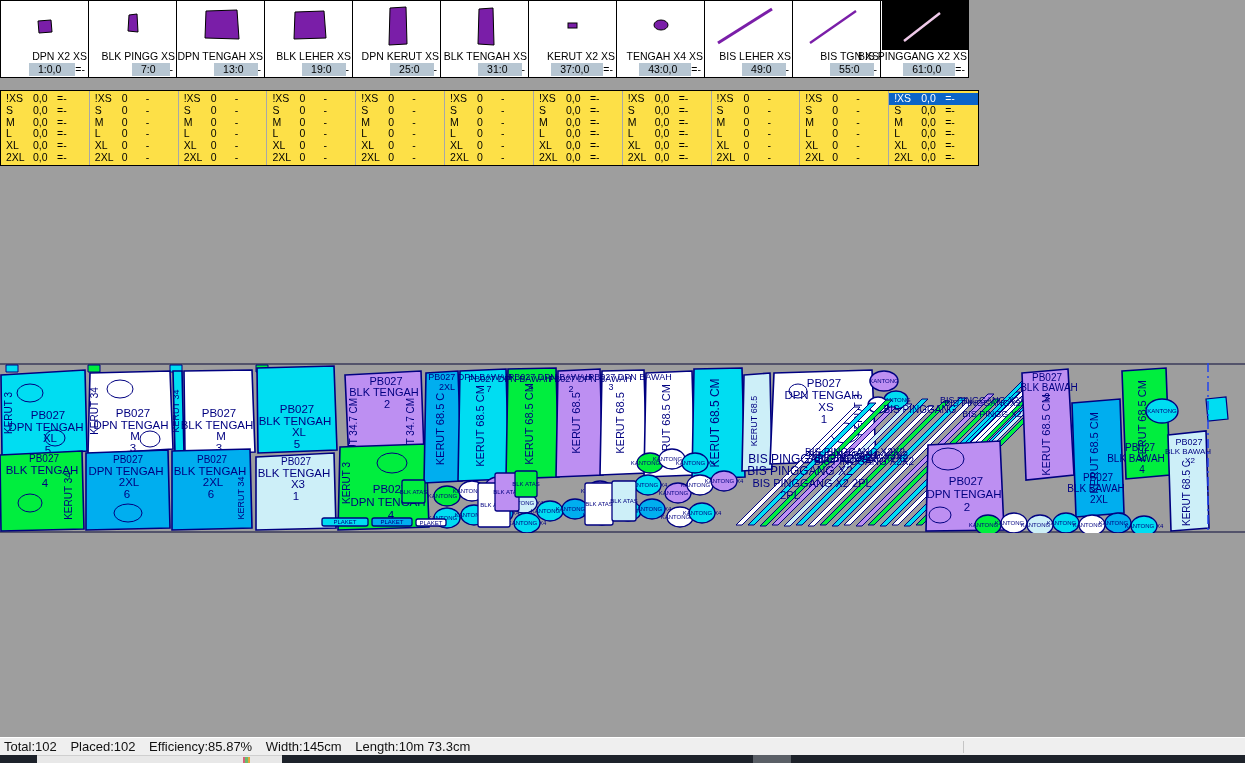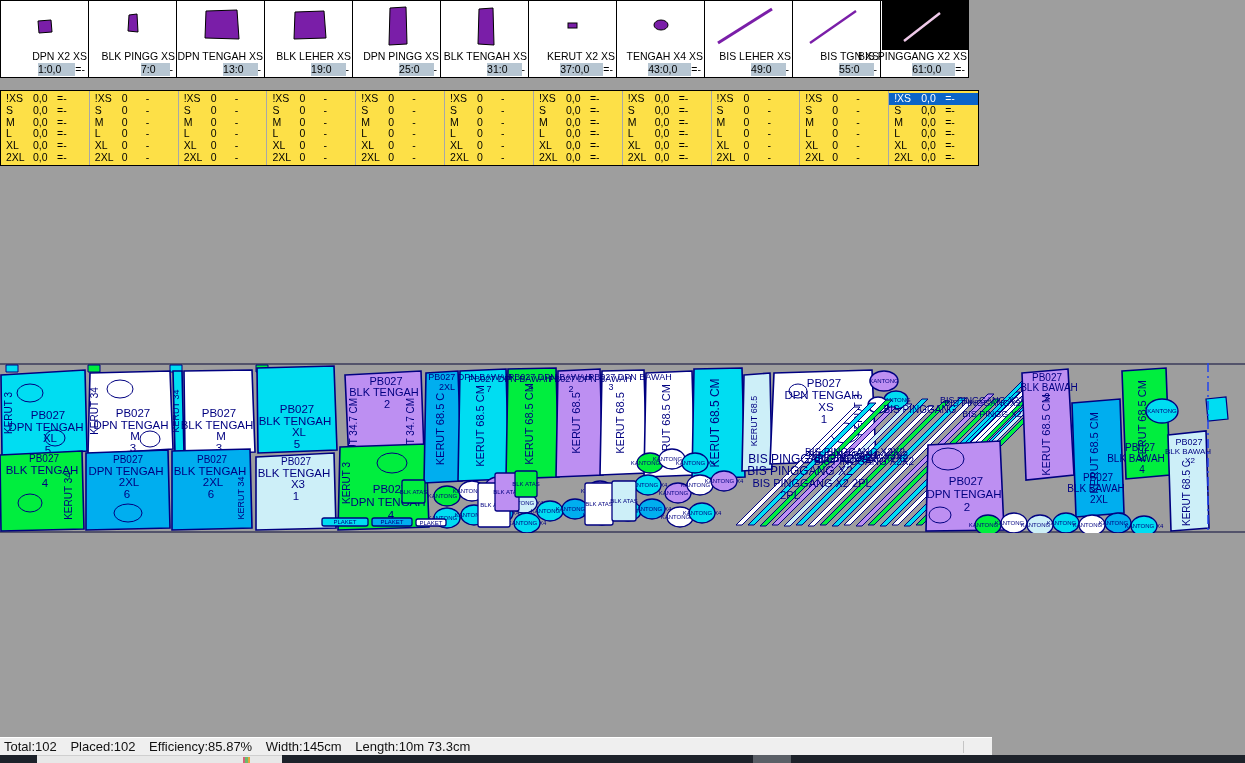--- a/index.html
+++ b/index.html
@@ -9,39 +9,39 @@
   
   .panel-cards{position:absolute;left:0;top:0;height:78px;display:flex;}
   .card{width:89px;height:78px;background:#fff;border:1px solid #000;
         box-sizing:border-box;margin-right:-1px;position:relative;display:flex;flex-direction:column;align-items:flex-end;}
   .card .thumb{height:49px;display:flex;align-items:center;justify-content:center;}
   .card.selected .thumb{background:#000;}
   .card .name{font-size:10.5px;color:#000;white-space:nowrap;overflow:hidden;
               padding:0 1px;height:13px;line-height:13px;}
   .card .numrow{height:13px;line-height:13px;font-size:10.5px;display:flex;
                 justify-content:space-between;padding:0 2px 1px 1px;}
-  .card .num{background:#b7c6d2;padding:0 14px 0 0;}
+  .card .num{background:#b7c6d2;padding:0 14px 0 9px;}
   .card .sym{padding-right:1px;}
 
   
   .panel-sizes{position:absolute;left:0;top:90px;width:979px;height:76px;background:#fde047;
                border:1px solid #000;box-sizing:border-box;display:flex;}
   .sizecol{width:89px;border-right:1px solid #a8a8a8;box-sizing:border-box;padding-top:2px;}
   .sizecol:last-child{border-right:none;}
   .sizerow{height:11.8px;line-height:11.8px;font-size:10.5px;display:flex;padding-left:5px;color:#000;}
   .sizerow .sz{width:27px;}
   .sizerow .val{width:24px;}
   .sizerow.selected{background:#0a64c8;color:#fff;}
 
   
   .marker{position:absolute;left:0;top:363px;width:1245px;height:170px;}
   .marker svg{display:block;}
 
   
-  .statusbar{position:absolute;left:0;top:737px;width:992px;height:18px;background:#efefef;
+  .statusbar{position:absolute;left:0;top:737px;width:1245px;height:18px;background:#efefef;
              border-top:1px solid #ffffff;box-sizing:border-box;font-size:13px;line-height:17px;color:#111;}
   .statusbar .seg{margin-left:4px;margin-right:6px;}
   .statusbar .divider{position:absolute;left:963px;top:3px;width:1px;height:12px;background:#c5c5c5;}
 
   
   .taskbar{position:absolute;left:0;top:755px;width:1245px;height:8px;background:#1d222a;}
   .taskbar .open-window{position:absolute;left:37px;top:0;width:245px;height:8px;background:#e8e8e8;border-top:1px solid #cfcfcf;box-sizing:border-box;}
   .taskbar .tb-icon{position:absolute;left:206px;top:1px;width:7px;height:6px;display:flex;}
   .taskbar .tb-icon i{flex:1;display:block;}
   .taskbar .tb-btn{position:absolute;left:753px;top:0;width:38px;height:8px;background:#5a5f66;}
@@ -97,21 +97,21 @@
         <span class="num">19:0</span>
         <span class="sym">-</span>
       </div>
     </div>
     <div class="card">
       <div class="thumb">
         <svg width="86" height="46" viewBox="0 0 86 46">
           <polygon points="36,5 52,4 53,41 35,42" fill="#7a1ea8" stroke="#000"></polygon>
         </svg>
       </div>
-      <div class="name">DPN PINGG XS</div>
+      <div class="name">DPN KERUT XS</div>
       <div class="numrow">
         <span class="num">25:0</span>
         <span class="sym">-</span>
       </div>
     </div>
     <div class="card">
       <div class="thumb">
         <svg width="86" height="46" viewBox="0 0 86 46">
           <polygon points="37,6 51,5 52,42 36,41" fill="#7a1ea8" stroke="#000"></polygon>
         </svg>

